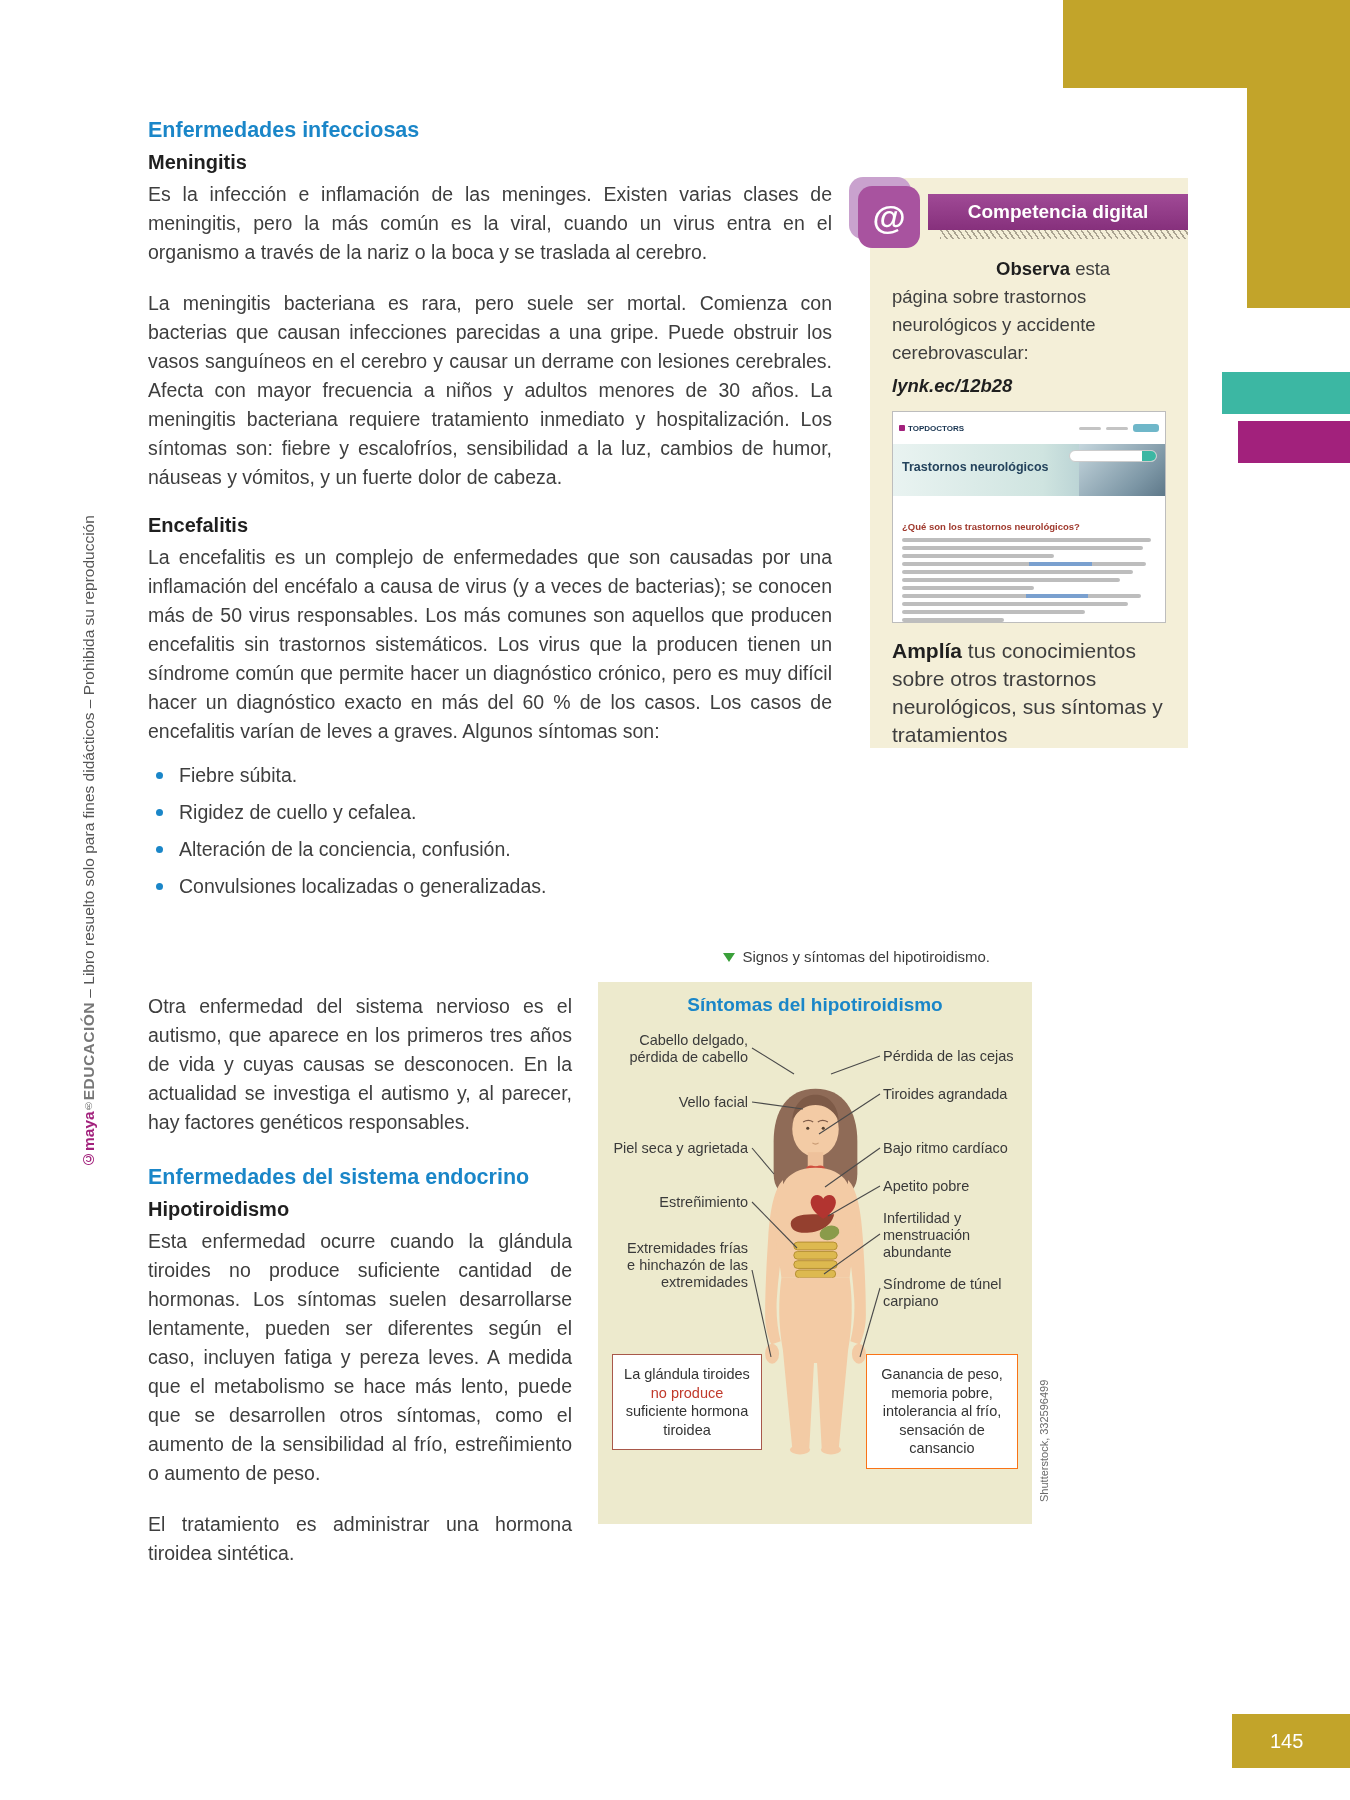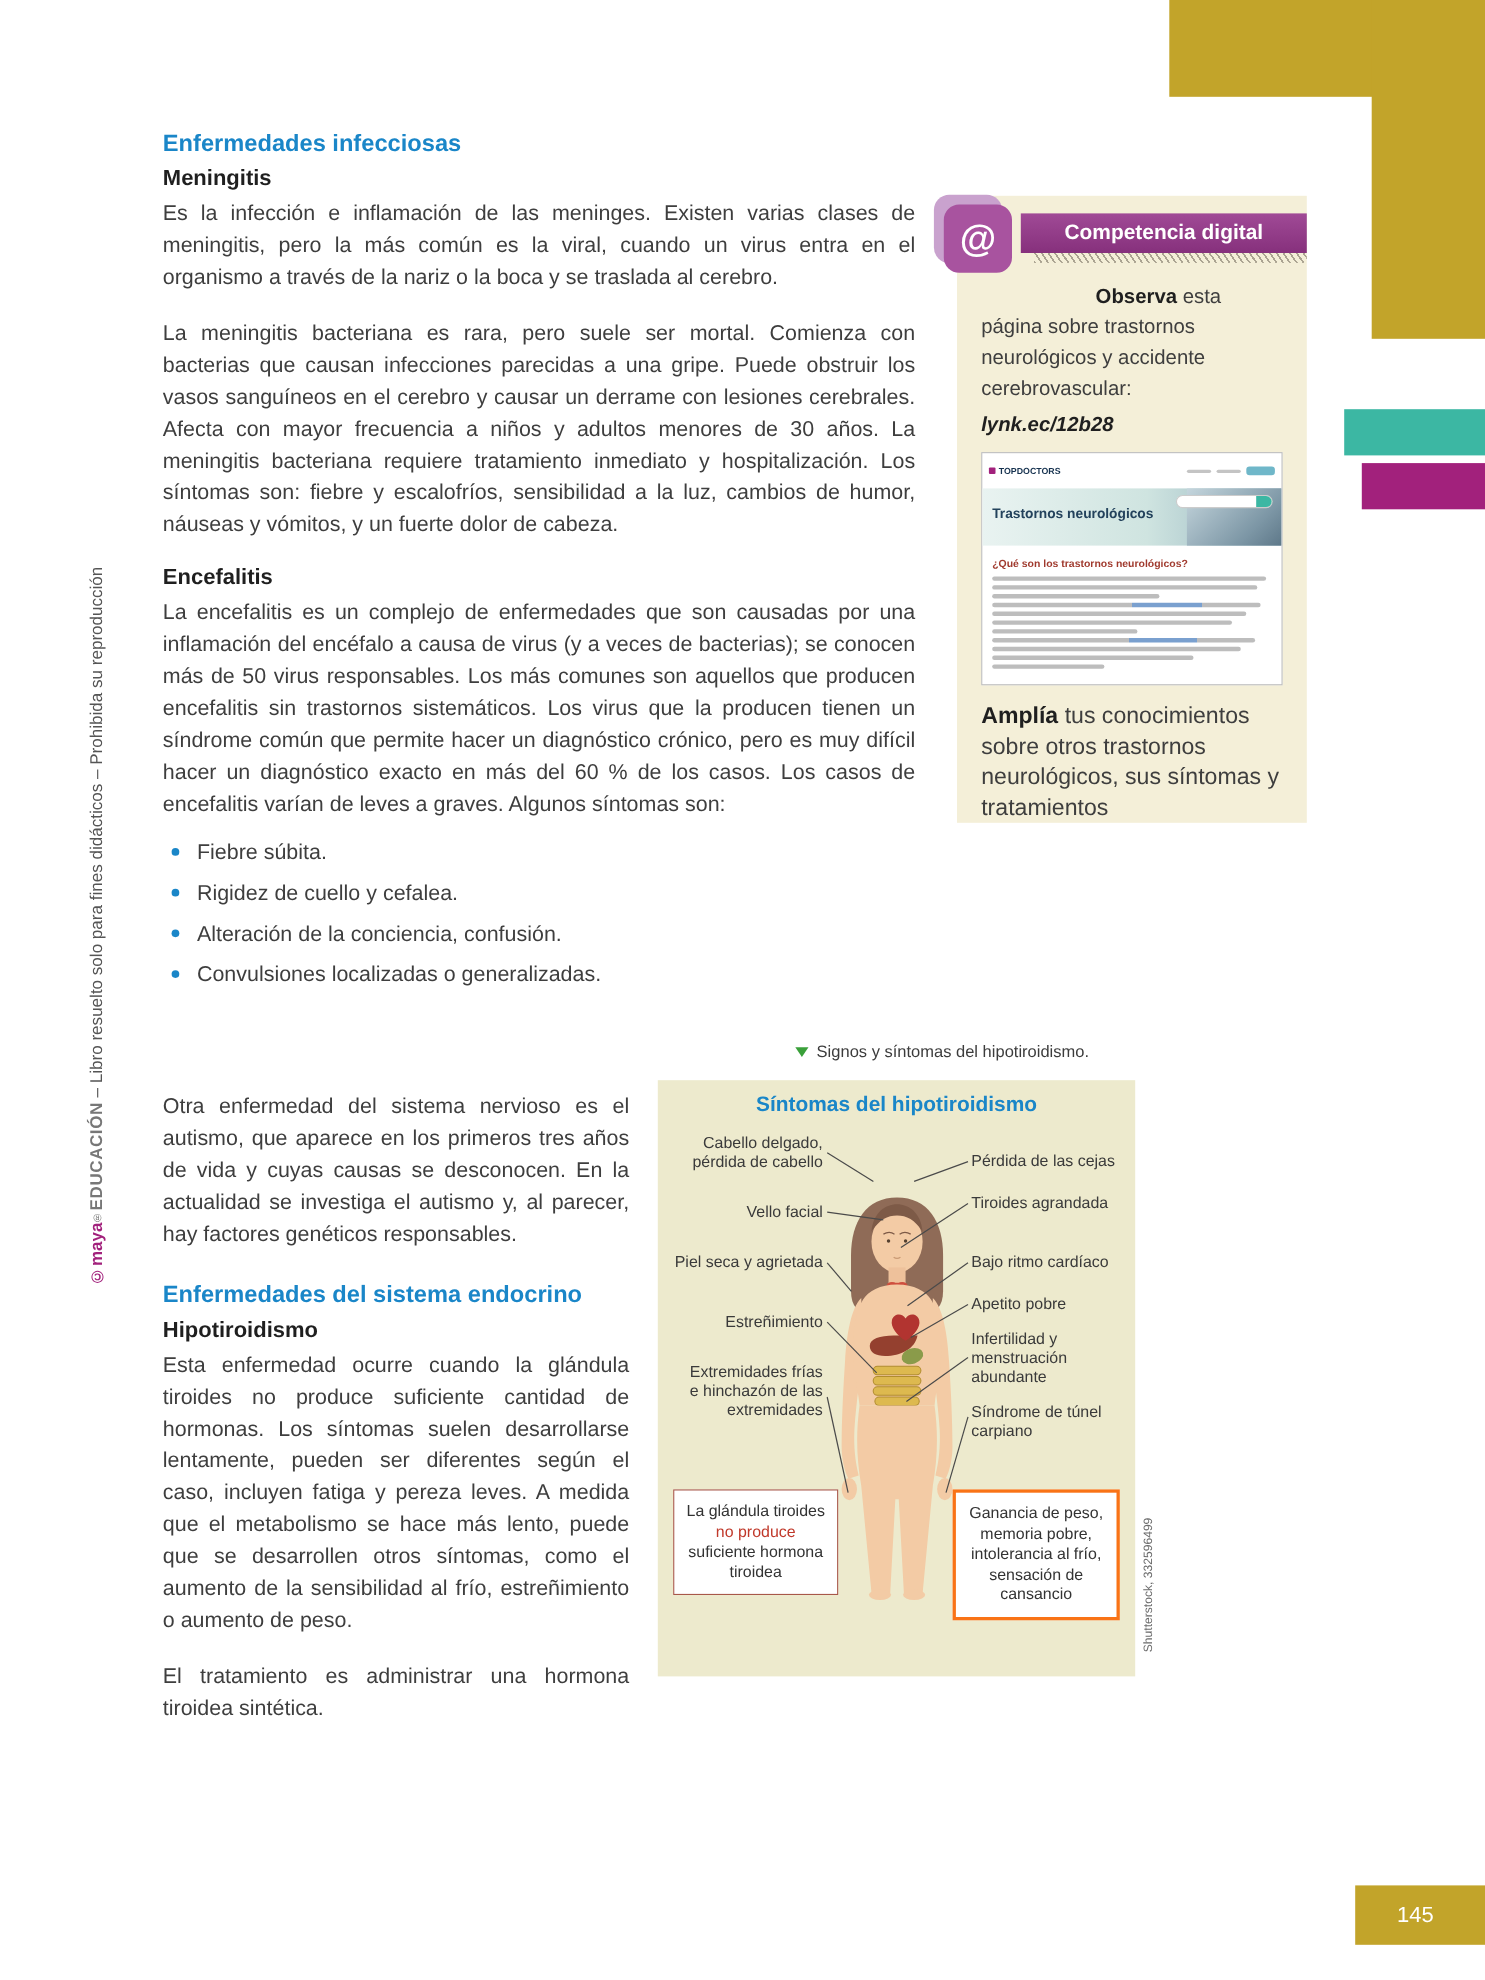--- a/index.html
+++ b/index.html
@@ -62,40 +62,40 @@
   .t-menu i{display:block;width:22px;height:3px;background:#c4c4c4;border-radius:2px;}
   .t-menu i.btn{width:26px;height:8px;background:#6fb7c9;border-radius:3px;}
   .t-banner{position:relative;height:52px;background:linear-gradient(90deg,#e9f3f1 0%,#cfe4e0 55%,#8fb0bd 100%);}
   .t-photo{position:absolute;right:0;top:0;width:86px;height:52px;
            background:linear-gradient(135deg,#c5d6dd 0%,#7d97a6 70%,#5e7889 100%);}
   .t-title{position:absolute;left:9px;top:16px;font-size:12.5px;font-weight:bold;color:#23425c;}
   .t-search{position:absolute;right:8px;top:6px;width:88px;height:12px;background:#fff;border:1px solid #ccc;
             border-radius:6px;}
   .t-search i{position:absolute;right:0;top:0;width:14px;height:100%;background:var(--teal);border-radius:0 6px 6px 0;display:block;}
   .t-body{padding:7px 9px 0;}
-  .t-q{font-size:9.5px;font-weight:bold;color:#a03a2e;margin:4px 0 6px;}
+  .t-q{font-size:9.5px;font-weight:bold;color:#a03a2e;margin:18px 0 6px;}
   .tl{height:3.5px;border-radius:2px;background:#bdbdbd;margin:4.5px 0;}
   .tl.blue{background:linear-gradient(90deg,#bdbdbd 0 52%,#7aa0cf 52% 78%,#bdbdbd 78% 100%);}
 
   
   .fig-caption{position:absolute;left:600px;top:948px;width:432px;text-align:right;padding-right:42px;
                font-size:15px;color:#3c3c3c;}
   .tri-down{display:inline-block;width:0;height:0;border-left:6px solid transparent;
             border-right:6px solid transparent;border-top:9px solid var(--green);margin-right:7px;}
   .figure{position:absolute;left:598px;top:982px;width:434px;height:542px;background:var(--figbg);}
   .fig-title{text-align:center;padding-top:12px;color:var(--blue);font-weight:bold;font-size:19px;}
   .person{position:absolute;left:140px;top:40px;width:155px;height:496px;}
   .leaders{position:absolute;left:0;top:0;width:434px;height:540px;pointer-events:none;}
   .flab{position:absolute;font-size:14.5px;line-height:17px;color:#3a3a3a;}
   .flab.l{right:284px;text-align:right;}
   .flab.r{left:285px;text-align:left;}
   .fbox{position:absolute;background:#fff;text-align:center;font-size:14.5px;line-height:18.5px;color:#333;
         padding:10px 8px;}
   .fbox.left{left:14px;top:372px;width:150px;border:1.5px solid #a8584a;}
-  .fbox.right{left:268px;top:372px;width:152px;border:3px solid #f97316;}
+  .fbox.right{left:268px;top:372px;width:152px;border:1px solid #f97316;}
   .redtxt{color:var(--red);}
   .credit{position:absolute;left:1038px;top:1352px;height:150px;writing-mode:vertical-rl;
           transform:rotate(180deg);font-size:11px;color:#6b6b6b;}
 </style>
 </head>
 <body>
 
 <div class="page">
 
   <div class="gold-top"></div>

